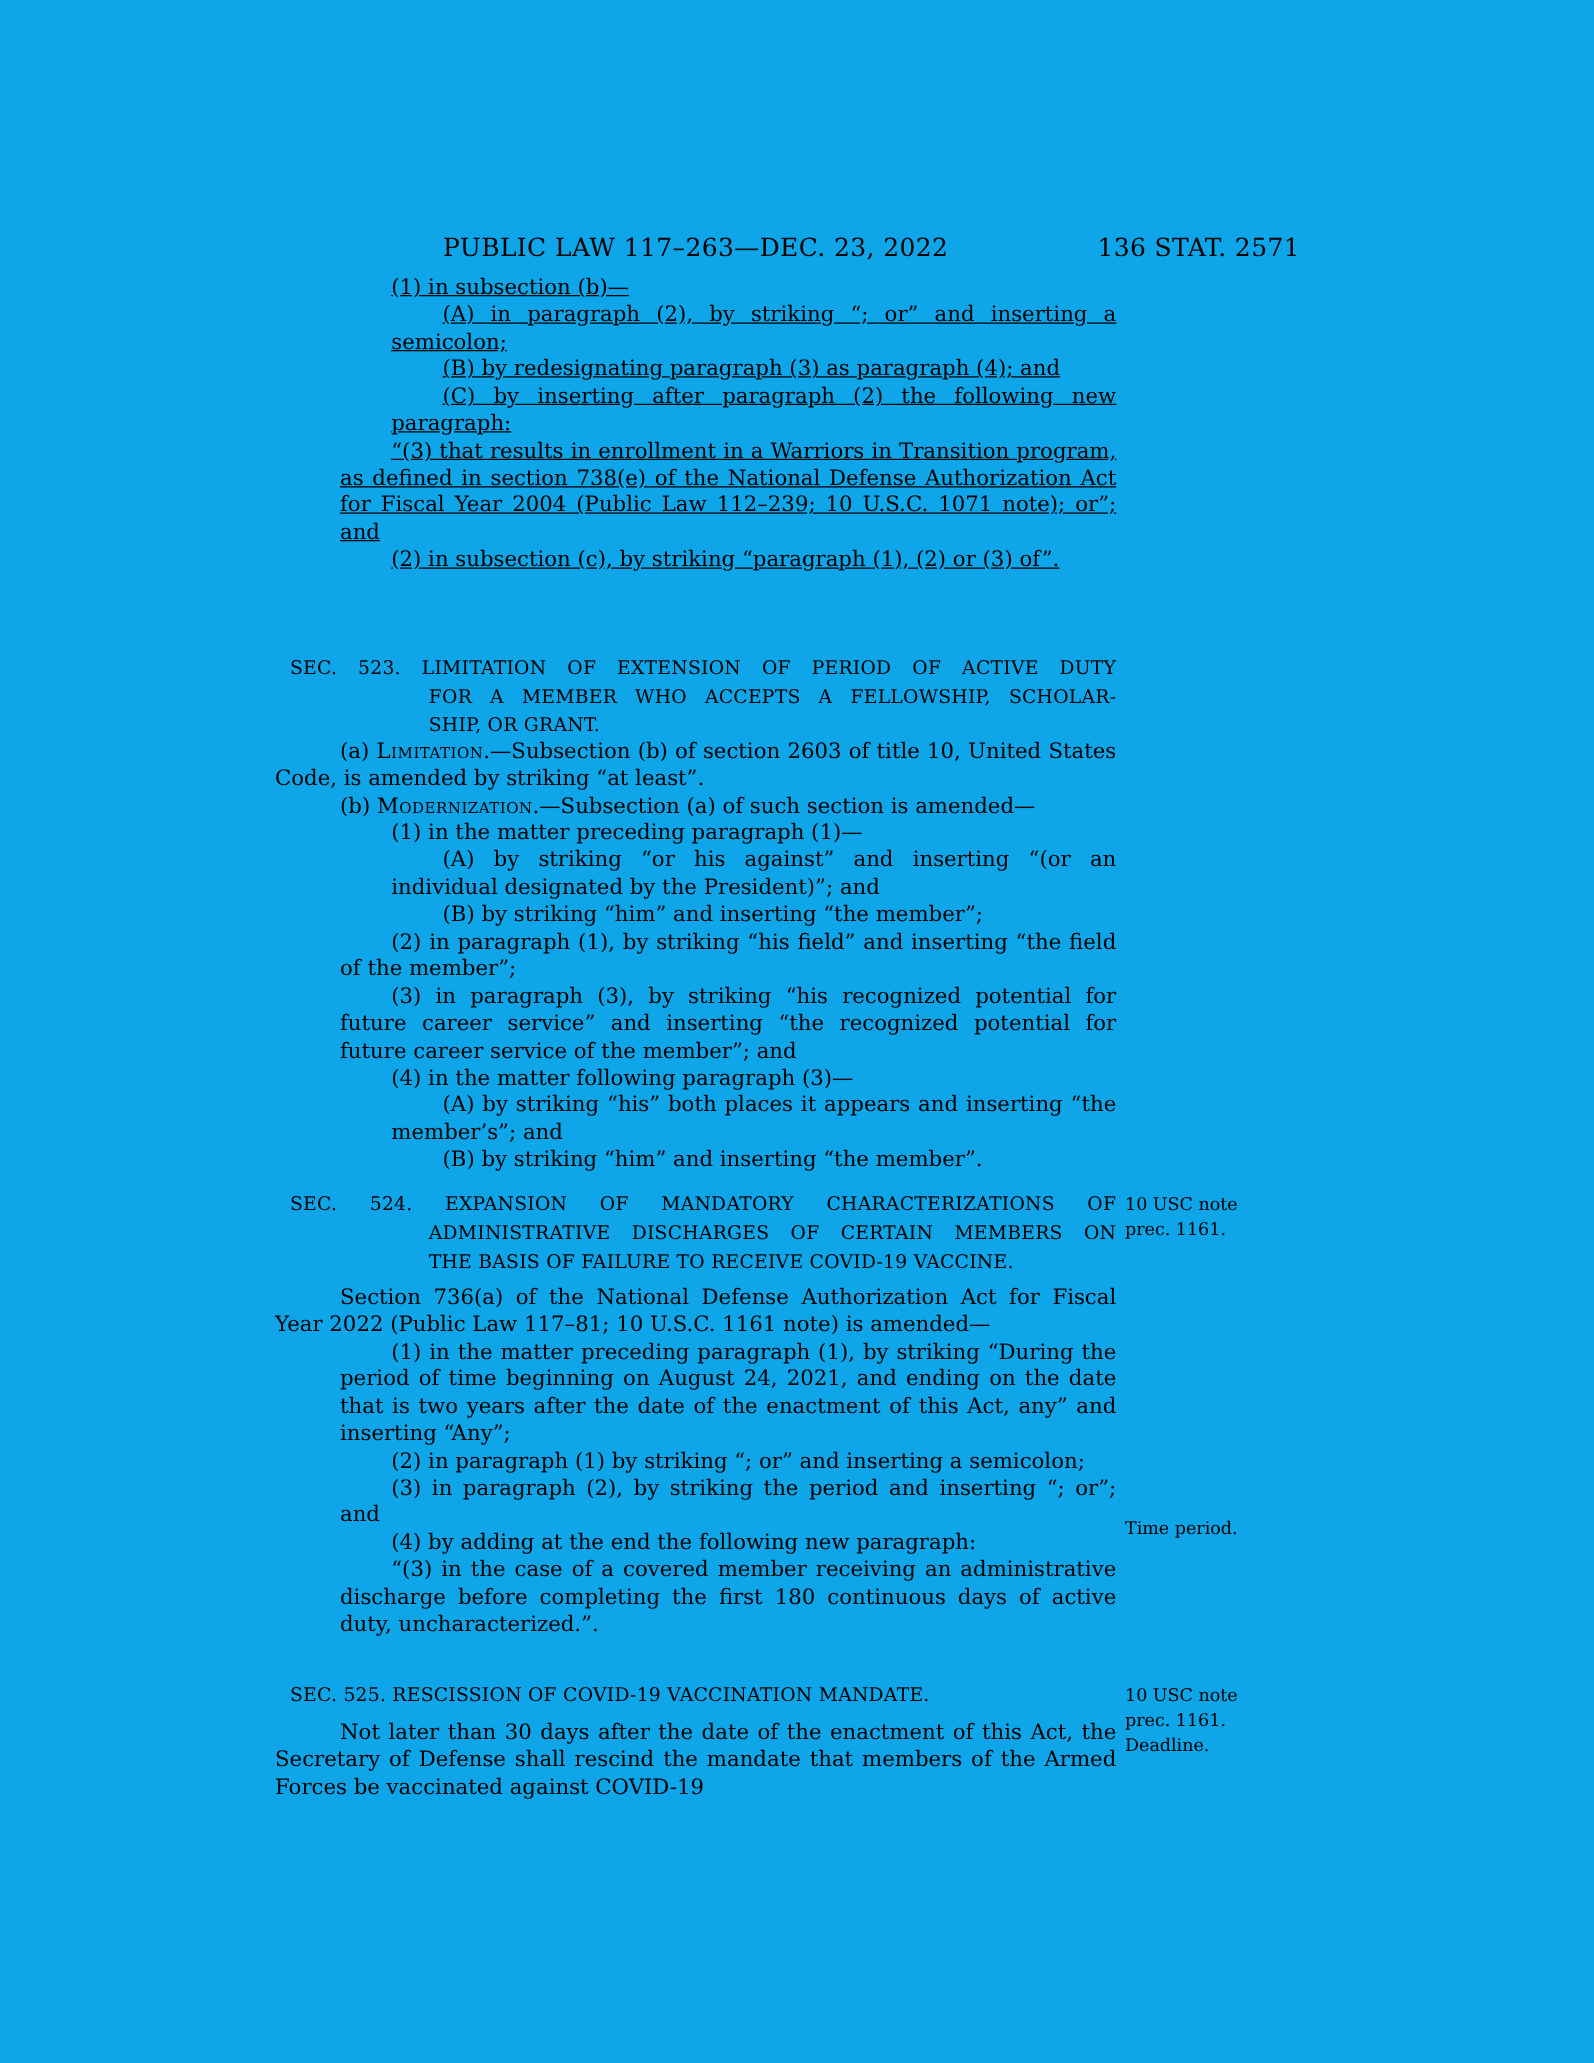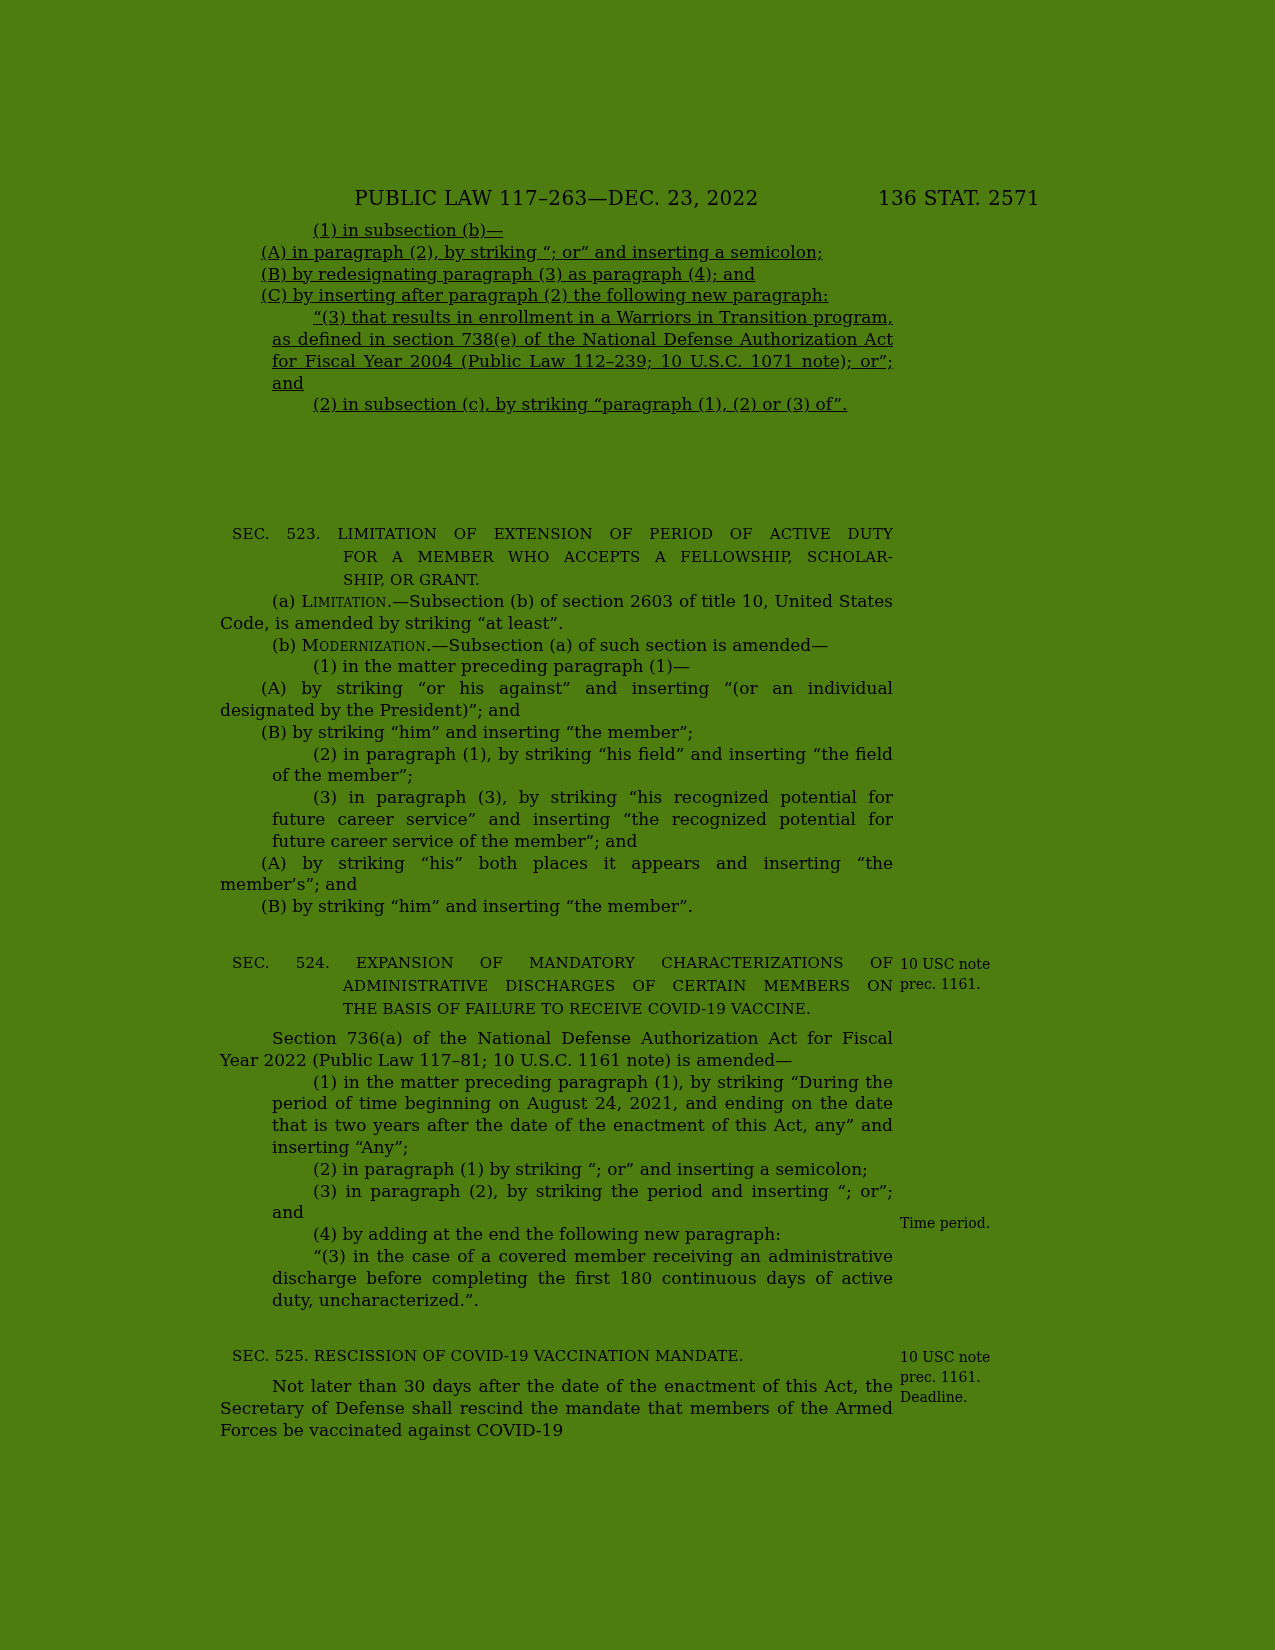--- a/index.html
+++ b/index.html
@@ -1,20 +1,20 @@
 <!DOCTYPE html>
 <html><head>
 <meta charset="utf-8">
 <style>
   html,body{margin:0;padding:0;background:#ffffff;}
   .page{
     position:relative;
     width:1275px;
     height:1650px;
-    background:#4d7c0f;
+    background:#0ea5e9;
     color:#000;
     font-family:"DejaVu Serif", serif;
     overflow:hidden;
   }
   
   .runhead{
     position:absolute;
     top:186px;
     left:220px;
     width:820px;
@@ -38,21 +38,21 @@
     position:absolute;
     left:220px;
     width:673px;
     font-size:17px;
     line-height:21.8px;
     text-align:justify;
   }
   .blk p{margin:0;padding:0;}
   p.lva{text-indent:52px;}
   p.lv1{margin-left:52px;text-indent:41px;}
-  p.lv2{text-indent:41px;}
+  p.lv2{margin-left:93px;text-indent:41px;}
   .sc{font-variant:small-caps;letter-spacing:0.4px;}
   
   .sec-heading{
     position:absolute;
     left:220px;
     width:673px;
     font-weight:normal;
     font-size:15px;
     line-height:23px;
     letter-spacing:0.2px;
@@ -107,20 +107,21 @@
   </div>
 
   <div class="blk blk-b">
     <p class="lva"><span>(a) </span><span class="sc">Limitation</span><span>.—Subsection (b) of section 2603 of title 10, United States Code, is amended by striking “at least”.</span></p>
     <p class="lva"><span>(b) </span><span class="sc">Modernization</span><span>.—Subsection (a) of such section is amended—</span></p>
     <p class="lv1">(1) in the matter preceding paragraph (1)—</p>
     <p class="lv2">(A) by striking “or his against” and inserting “(or an individual designated by the President)”; and</p>
     <p class="lv2">(B) by striking “him” and inserting “the member”;</p>
     <p class="lv1">(2) in paragraph (1), by striking “his field” and inserting “the field of the member”;</p>
     <p class="lv1">(3) in paragraph (3), by striking “his recognized potential for future career service” and inserting “the recognized potential for future career service of the member”; and</p>
+    <p class="lv1">(4) in the matter following paragraph (3)—</p>
     <p class="lv2">(A) by striking “his” both places it appears and inserting “the member’s”; and</p>
     <p class="lv2">(B) by striking “him” and inserting “the member”.</p>
   </div>
 
   <div class="sec-heading h524">
     <span class="hl first just">SEC. 524. EXPANSION OF MANDATORY CHARACTERIZATIONS OF</span>
     <span class="hl just">ADMINISTRATIVE DISCHARGES OF CERTAIN MEMBERS ON</span>
     <span class="hl">THE BASIS OF FAILURE TO RECEIVE COVID-19 VACCINE.</span>
   </div>
 

